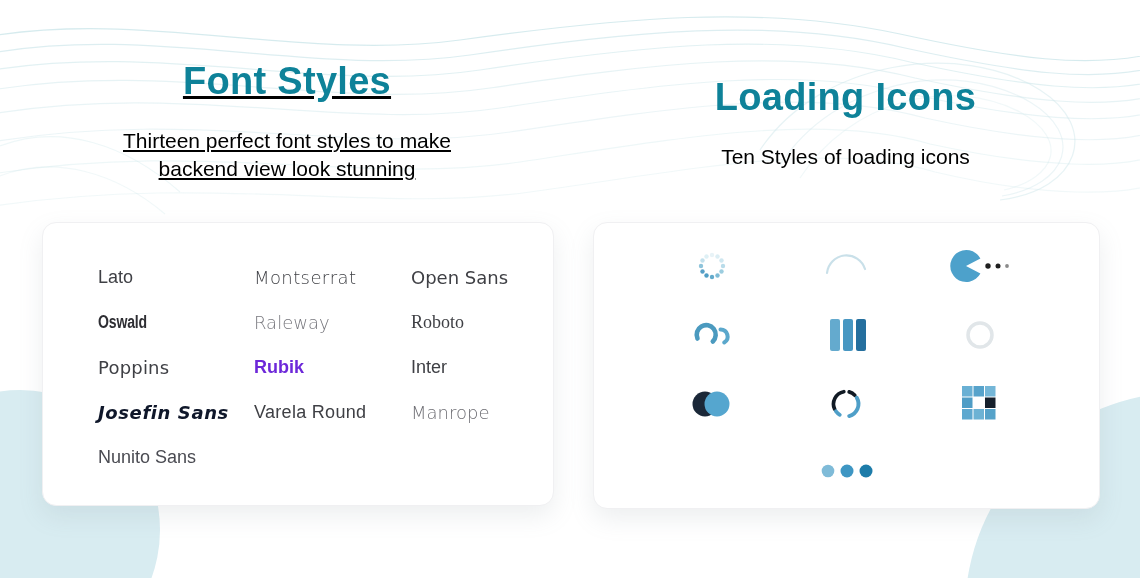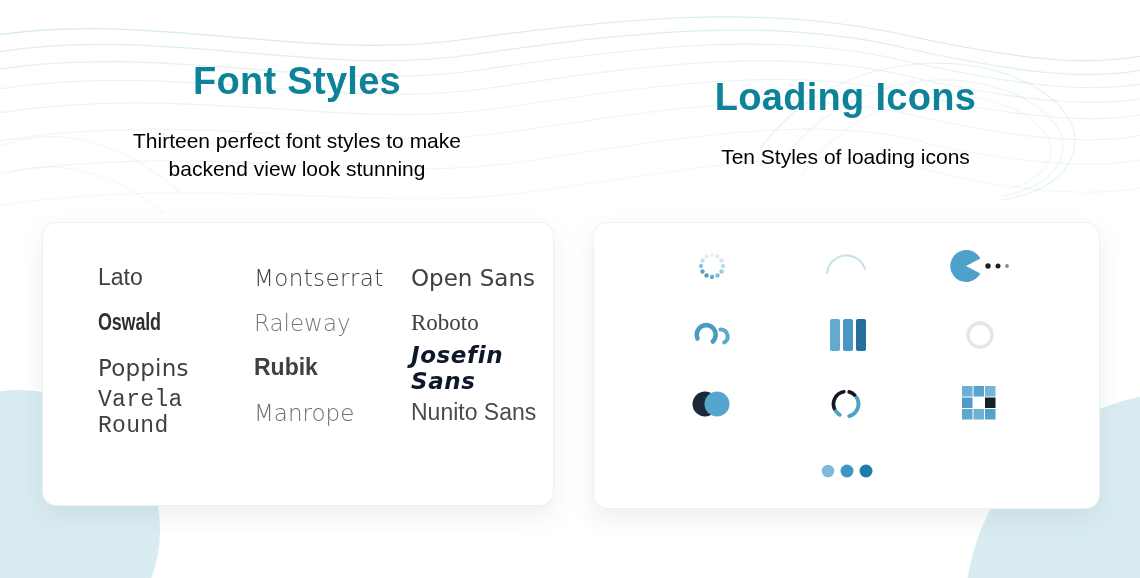--- a/index.html
+++ b/index.html
@@ -8,54 +8,54 @@
     background:#ffffff;font-family:"Liberation Sans",sans-serif;
   }
   
   .waves{position:absolute;left:0;top:0;width:1140px;height:240px;z-index:0;}
   
   .decor-circle{position:absolute;border-radius:50%;background:#d8ecf1;z-index:0;}
   .decor-left{left:-120px;top:390px;width:280px;height:280px;}
   .decor-right{left:965px;top:392px;width:440px;height:440px;}
   
   .col-head{position:absolute;top:60px;z-index:1;text-align:center;}
-  .col-head.left{left:42px;width:510px;}
+  .col-head.left{left:32px;width:510px;text-decoration:underline;}
   .col-head.right{left:593px;width:505px;margin-top:16px;}
   .col-head h1{
     margin:0;font-size:38px;font-weight:800;color:#0e8299;letter-spacing:.3px;
     font-family:"Liberation Sans",sans-serif;
   }
   .subtitle{margin-top:24px;font-size:21px;line-height:28px;color:#000000;}
   
   .card{
     position:absolute;top:222px;background:#ffffff;border:1px solid #f0f0f2;
     border-radius:14px;box-shadow:0 10px 24px rgba(125,140,150,.14);z-index:2;
   }
   .card.fonts{left:42px;width:510px;height:282px;}
   .card.loaders{left:593px;width:505px;height:285px;}
   
   .font-grid{
     display:grid;grid-template-columns:156px 157px auto;
     padding:32px 0 0 55px;
   }
   .font-item{
     height:45px;display:flex;align-items:center;
-    font-size:23px;color:#3f4045;
+    font-size:18px;color:#3f4045;
   }
   .f-lato{font-family:"Liberation Sans",sans-serif;}
   .f-montserrat{font-family:"DejaVu Sans",sans-serif;font-weight:300;letter-spacing:.4px;}
   .f-opensans{font-family:"DejaVu Sans",sans-serif;}
   .f-oswald span{font-family:"Liberation Sans",sans-serif;font-weight:700;display:inline-block;transform:scaleX(.78);transform-origin:left center;letter-spacing:-.2px;color:#2e2e33;}
   .f-raleway{font-family:"DejaVu Sans",sans-serif;font-weight:300;color:#77777d;}
   .f-roboto{font-family:Liberation Serif, serif;}
   .f-poppins{font-family:"DejaVu Sans",sans-serif;letter-spacing:.2px;}
-  .f-rubik{font-family:"Liberation Sans",sans-serif;font-weight:600;color:#404040;}
+  .f-rubik{font-family:"Liberation Sans",sans-serif;font-weight:600;color:#6d28d9;}
   .f-inter{font-family:"Liberation Sans",sans-serif;font-weight:500;}
   .f-josefin{font-family:"DejaVu Sans",sans-serif;font-weight:700;font-style:italic;letter-spacing:.6px;color:#0f172a;}
-  .f-varela{font-family:Liberation Mono, monospace;letter-spacing:.3px;}
+  .f-varela{font-family:Liberation Sans, sans-serif;letter-spacing:.3px;}
   .f-manrope{font-family:"DejaVu Sans",sans-serif;font-weight:300;color:#6d6d73;}
   .f-nunito{font-family:"Liberation Sans",sans-serif;color:#4a4b52;}
   
   .loader-grid{
     display:grid;grid-template-columns:134px 134px 134px;grid-auto-rows:69px;
     padding:8px 0 0 51px;
   }
   .loader-cell{display:flex;align-items:center;justify-content:center;}
   .dots-row{position:absolute;left:50%;top:240px;transform:translateX(-50%);}
 </style>
@@ -101,20 +101,21 @@
     <div class="font-item f-lato">Lato</div>
     <div class="font-item f-montserrat">Montserrat</div>
     <div class="font-item f-opensans">Open Sans</div>
     <div class="font-item f-oswald">
         <span>Oswald</span>
       </div>
     <div class="font-item f-raleway">Raleway</div>
     <div class="font-item f-roboto">Roboto</div>
     <div class="font-item f-poppins">Poppins</div>
     <div class="font-item f-rubik">Rubik</div>
+    <div class="font-item f-inter">Inter</div>
     <div class="font-item f-josefin">Josefin Sans</div>
     <div class="font-item f-varela">Varela Round</div>
     <div class="font-item f-manrope">Manrope</div>
     <div class="font-item f-nunito">Nunito Sans</div>
   </div>
 </div>
 
 <div class="card loaders">
   <div class="loader-grid">
 

